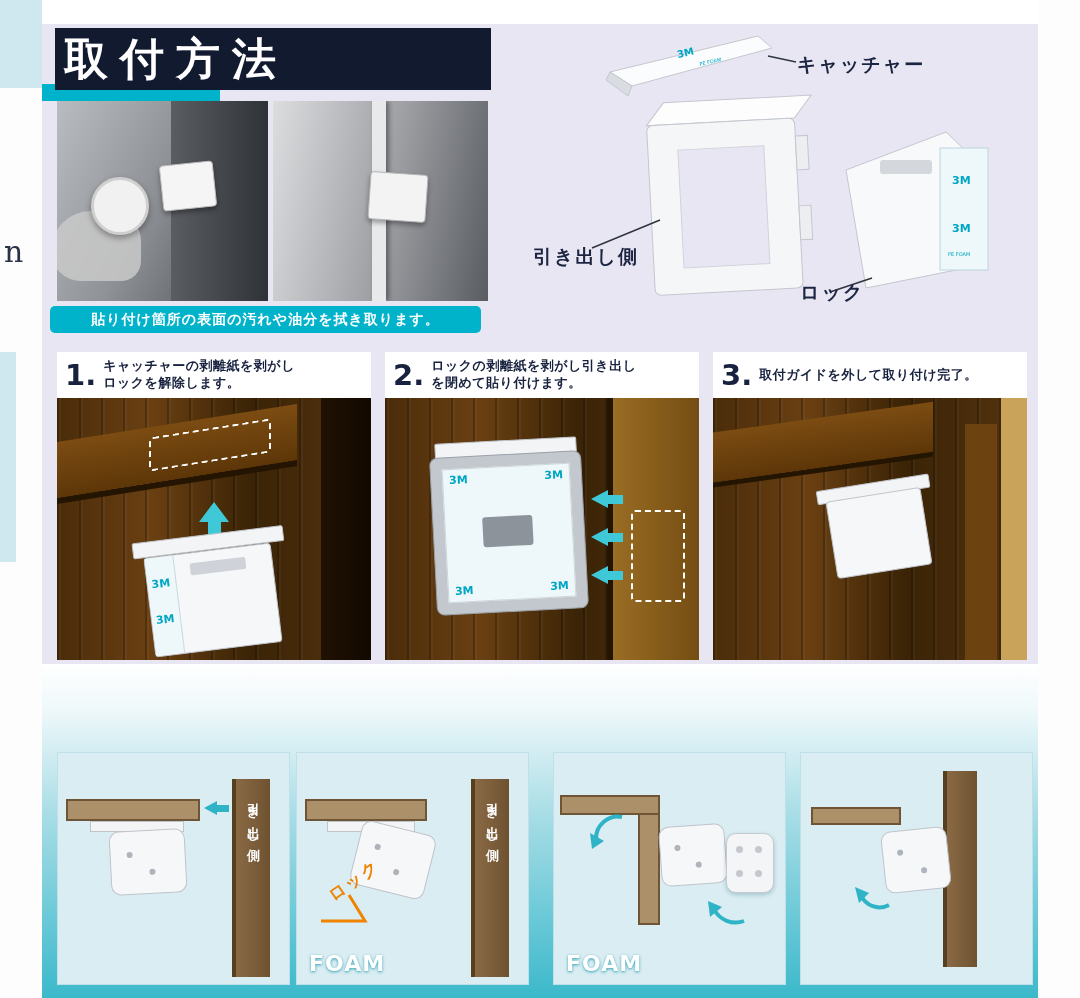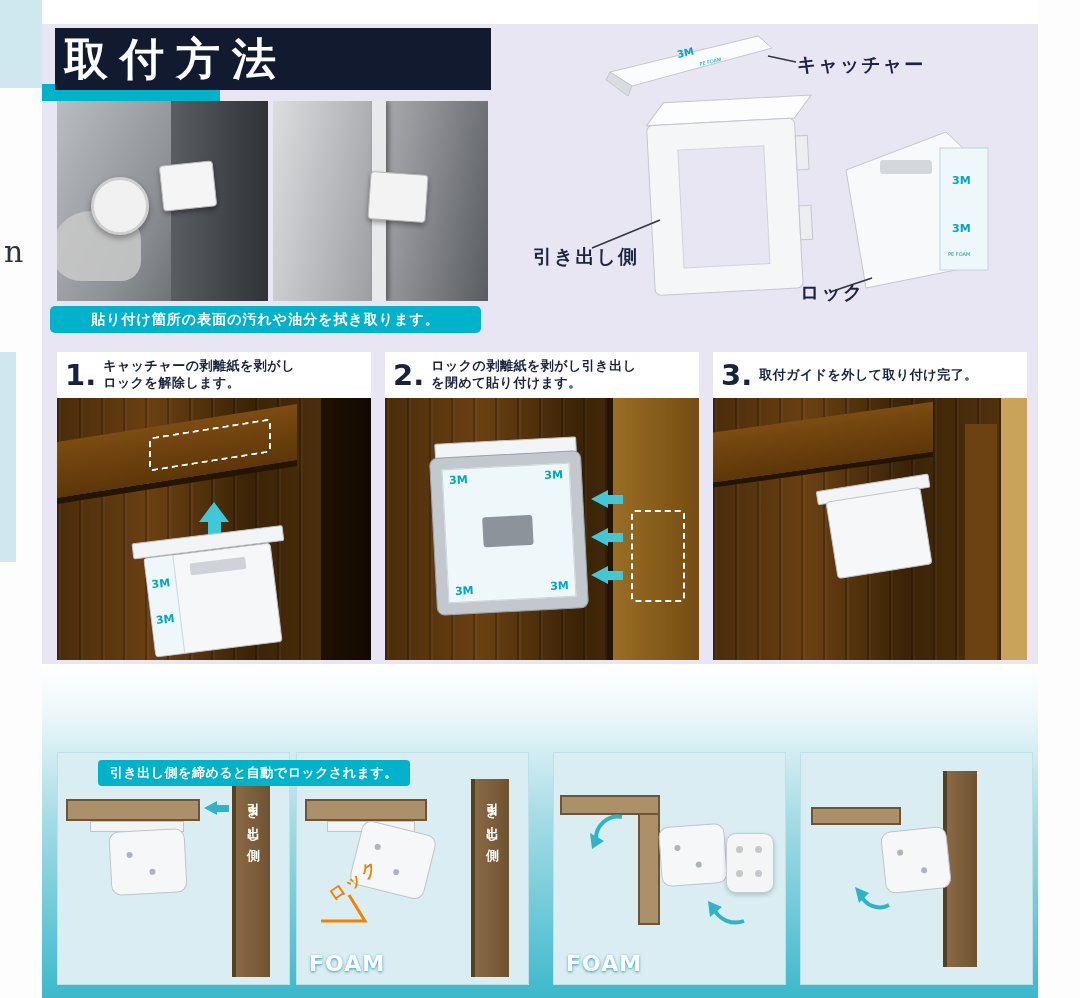--- a/index.html
+++ b/index.html
@@ -256,21 +256,20 @@
       <div class="plank-top3"></div>
       <div class="asm asm3">
         <div class="slat3"></div>
         <div class="lock-body"></div>
       </div>
     </div>
   </div>
 
   <div class="abs usage-bg"></div>
 
-  <div class="abs pill" style="left:98px;top:760px;">引き出し側を締めると自動でロックされます。</div>
 
   <div class="abs upanel up1">
     <div class="hboard" style="left:8px;top:46px;width:134px;height:22px;"></div>
     <div class="ucatch" style="left:32px;top:68px;width:92px;height:9px;"></div>
     <div class="ulock" style="left:52px;top:77px;width:74px;height:62px;transform:rotate(-3deg);">
       <div class="udot" style="left:16px;top:20px;"></div>
       <div class="udot" style="left:38px;top:38px;"></div>
     </div>
     <div class="abs small-arrow-left" style="left:146px;top:48px;">
         <div class="stri"></div>

